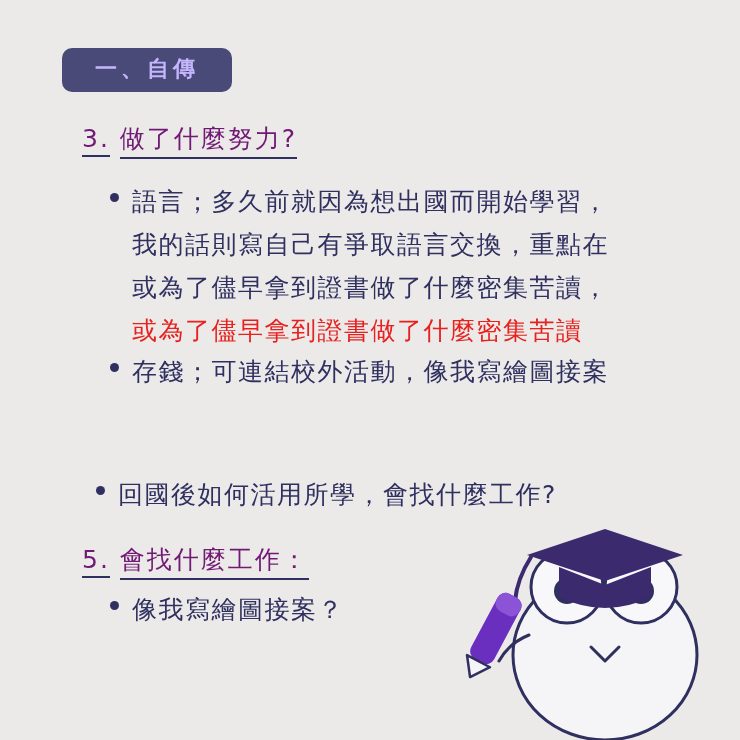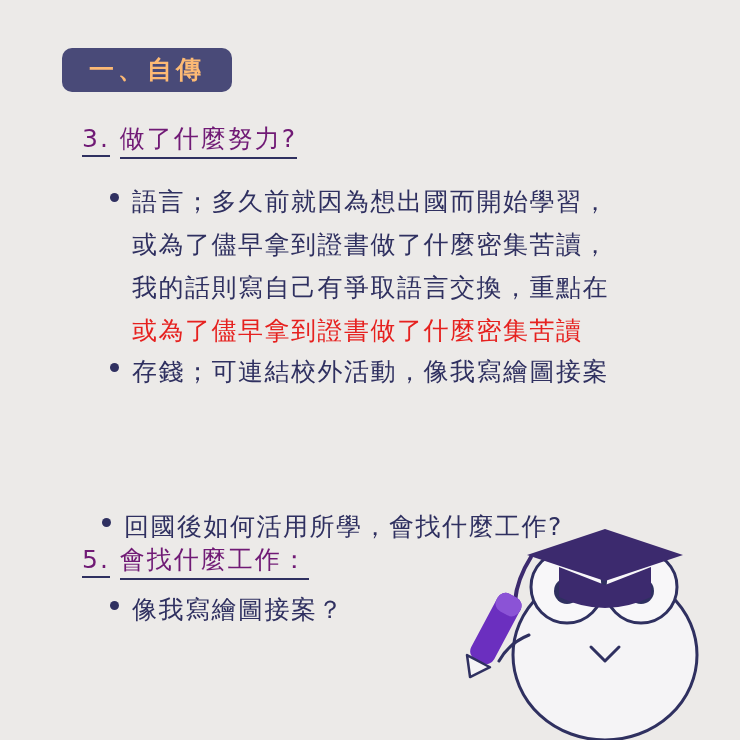--- a/index.html
+++ b/index.html
@@ -29,22 +29,22 @@
     width: 170px;
     height: 44px;
     background: #474濃;
     background: #494a78;
     border-radius: 10px;
     display: flex;
     align-items: center;
     justify-content: center;
   }
   .title-banner .title-text {
-    color: #fdba74;
-    font-size: 25px;
+    color: #c4b5fd;
+    font-size: 22px;
     letter-spacing: 4px;
     font-family: Liberation Mono, monospace;
     font-weight: 600;
     transform: translateY(-1px);
   }
 
   
   .ink {
     color: #2f3060;
   }
@@ -119,35 +119,35 @@
   </div>
 
   <div class="heading" style="left:82px; top:122px;">
     <span class="num u">3.</span><span class="u">做了什麼努力?</span>
   </div>
 
   <div class="bullet-row" style="left:110px; top:180px;">
     <div class="dot"></div>
     <div class="btext">
       <span class="l ink">語言；多久前就因為想出國而開始學習，</span>
+      <span class="l ink">我的話則寫自己有爭取語言交換，重點在</span>
       <span class="l ink">或為了儘早拿到證書做了什麼密集苦讀，</span>
-      <span class="l ink">我的話則寫自己有爭取語言交換，重點在</span>
       <span class="l red">或為了儘早拿到證書做了什麼密集苦讀</span>
     </div>
   </div>
 
   <div class="bullet-row" style="left:110px; top:350px;text-align:right;">
     <div class="dot"></div>
     <div class="btext">
       <span class="l ink">存錢；可連結校外活動，像我寫繪圖接案</span>
     </div>
   </div>
 
 
-  <div class="bullet-row" style="left:102px; top:473px;margin-top:32px;">
+  <div class="bullet-row" style="left:96px; top:473px;">
     <div class="dot"></div>
     <div class="btext">
       <span class="l ink">回國後如何活用所學，會找什麼工作?</span>
     </div>
   </div>
 
   <div class="heading" style="left:82px; top:543px;">
     <span class="num u">5.</span><span class="u">會找什麼工作：</span>
   </div>
 

